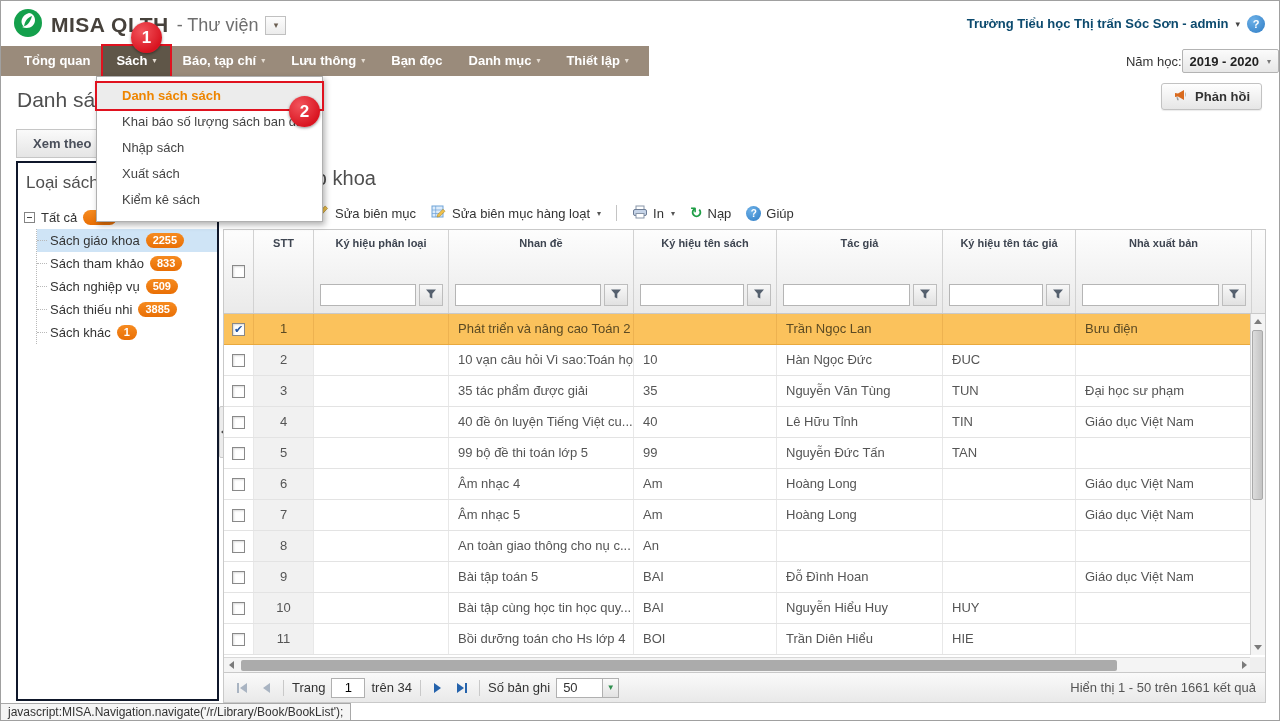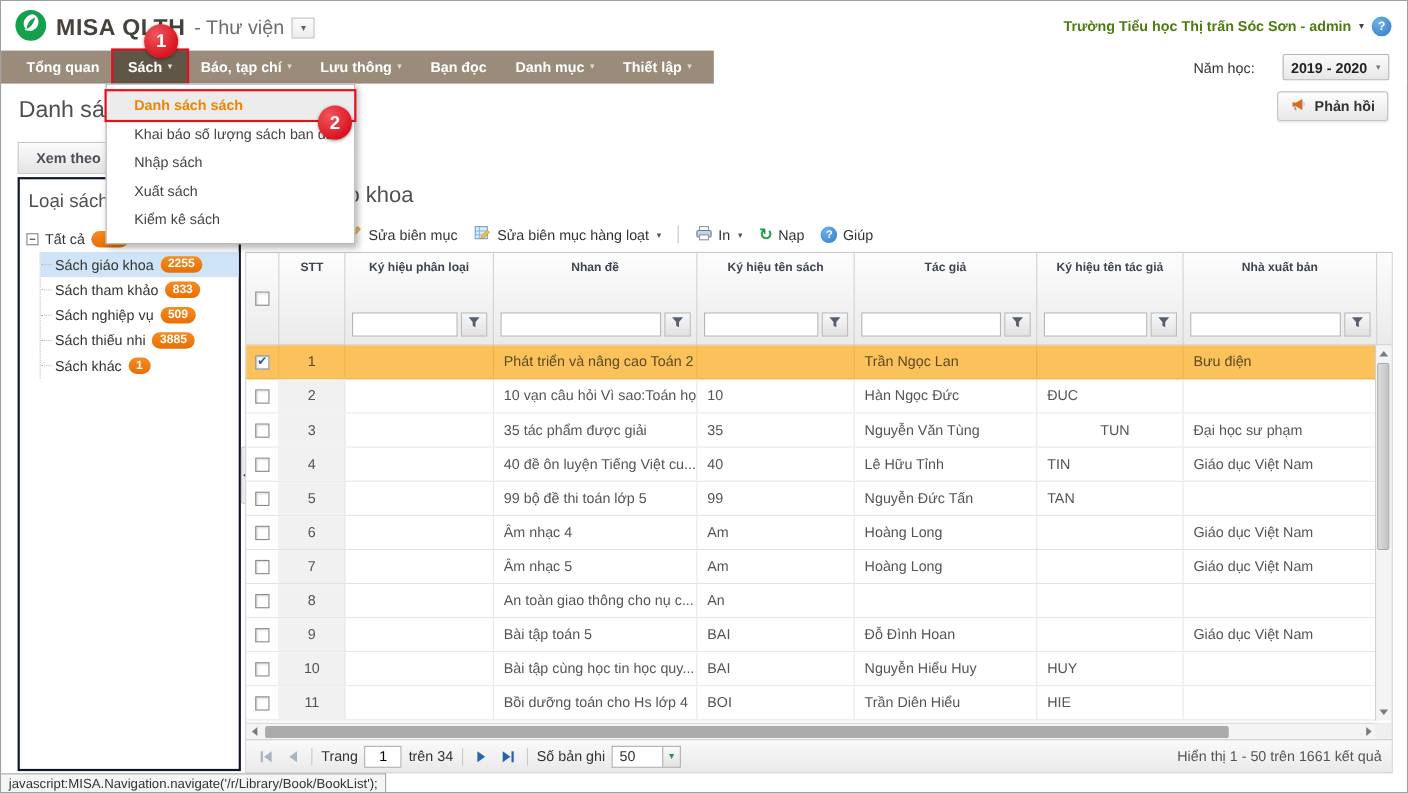--- a/index.html
+++ b/index.html
@@ -7,30 +7,30 @@
   body { font-family:"Liberation Sans","DejaVu Sans",sans-serif; background:#fff; }
   #app { position:relative; width:1280px; height:721px; background:#fff; border:1px solid #a0a0a0; overflow:hidden; }
 
   
   .hdr { position:absolute; left:0; top:0; width:100%; height:45px; background:#fff; }
   .brand-wrap { position:absolute; left:12px; top:7px; display:flex; align-items:center; }
   .brand-text { font-size:21px; font-weight:bold; color:#46413b; letter-spacing:.5px; margin-left:8px; }
   .module-text { font-size:18px; color:#6e6e6e; margin-left:8px; }
   .module-dd { width:21px; height:19px; margin-left:7px; border:1px solid #c0c0c0; background:linear-gradient(#fdfdfd,#ececec); display:flex; align-items:center; justify-content:center; font-size:9px; color:#6b5f52; cursor:pointer; }
   .user-wrap { position:absolute; right:14px; top:0; height:45px; display:flex; align-items:center; gap:7px; }
-  .user-name { font-size:13px; font-weight:bold; color:#4d7c0f; }
+  .user-name { font-size:13px; font-weight:bold; color:#0c4a6e; }
   .user-caret { font-size:9px; color:#444; }
   .help-circle { width:18px; height:18px; border-radius:50%; background:radial-gradient(circle at 35% 30%, #6db1e8, #2f7cc4); color:#fff; font-size:11px; font-weight:bold; display:flex; align-items:center; justify-content:center; cursor:pointer; }
 
   
   .navbar { position:absolute; left:0; top:45px; width:648px; height:30px; background:#9a8b7b; display:flex; padding-left:10px; }
   .nav-item { padding:0 13px; line-height:30px; color:#fff; font-size:13px; font-weight:bold; white-space:nowrap; cursor:pointer; position:relative; }
   .nav-item .caret { font-size:8px; color:#e4dcd2; margin-left:5px; vertical-align:2px; }
   .nav-item.active { background:#5f5648; box-shadow:0 0 0 2px #e0121f; z-index:5; }
-  .year-area { position:absolute; left:648px; top:45px; right:0; height:30px; background:#fff; display:flex; align-items:center; justify-content:flex-end; gap:25px; padding-right:16px; }
+  .year-area { position:absolute; left:648px; top:45px; right:0; height:30px; background:#fff; display:flex; align-items:center; justify-content:flex-end; gap:0; }
   .year-label { font-size:13px; color:#333; }
   .year-select { height:24px; min-width:92px; border:1px solid #b3b3b3; border-radius:2px; background:linear-gradient(#fbfbfb,#e7e7e7); display:flex; align-items:center; justify-content:space-between; gap:8px; padding:0 7px; font-size:13px; font-weight:bold; color:#222; cursor:pointer; }
   .year-select .caret { font-size:8px; color:#777; font-weight:normal; }
 
   
   .page-title { position:absolute; left:16px; top:87px; font-size:21px; color:#4f4f4f; }
   .feedback-btn { position:absolute; right:17px; top:82px; height:27px; padding:0 11px; border:1px solid #c2c2c2; border-radius:3px; background:linear-gradient(#fefefe,#e6e6e6); display:flex; align-items:center; gap:6px; font-size:13px; font-weight:bold; color:#333; cursor:pointer; box-shadow:0 1px 1px rgba(0,0,0,.08); }
 
   
   .side-tab { position:absolute; left:15px; top:128px; width:203px; height:29px; border:1px solid #c6c6c6; background:linear-gradient(#fafafa,#e5e5e5); line-height:27px; font-size:13px; font-weight:bold; color:#4a4f5a; padding-left:16px; cursor:pointer; }
@@ -356,21 +356,21 @@
         </div>
         <div class="grow">
           <div class="gcell cbcell" style="width: 30px;">
             <div class="cb"></div>
           </div>
           <div class="gcell stt center" style="width: 60px;">3</div>
           <div class="gcell" style="width: 135px;"></div>
           <div class="gcell" style="width: 185px;">35 tác phẩm được giải</div>
           <div class="gcell" style="width: 143px;">35</div>
           <div class="gcell" style="width: 166px;">Nguyễn Văn Tùng</div>
-          <div class="gcell" style="width: 133px; text-align: center;">TUN</div>
+          <div class="gcell" style="width: 133px;">TUN</div>
           <div class="gcell" style="width: 176px;">Đại học sư phạm</div>
         </div>
         <div class="grow">
           <div class="gcell cbcell" style="width: 30px;">
             <div class="cb"></div>
           </div>
           <div class="gcell stt center" style="width: 60px;">4</div>
           <div class="gcell" style="width: 135px;"></div>
           <div class="gcell" style="width: 185px;">40 đề ôn luyện Tiếng Việt cu...</div>
           <div class="gcell" style="width: 143px;">40</div>

